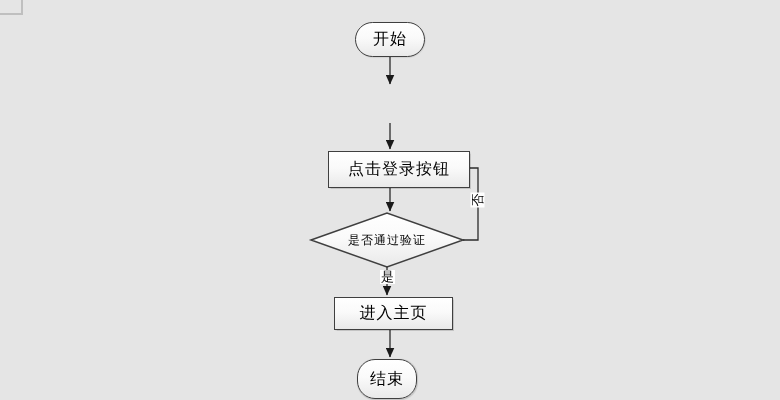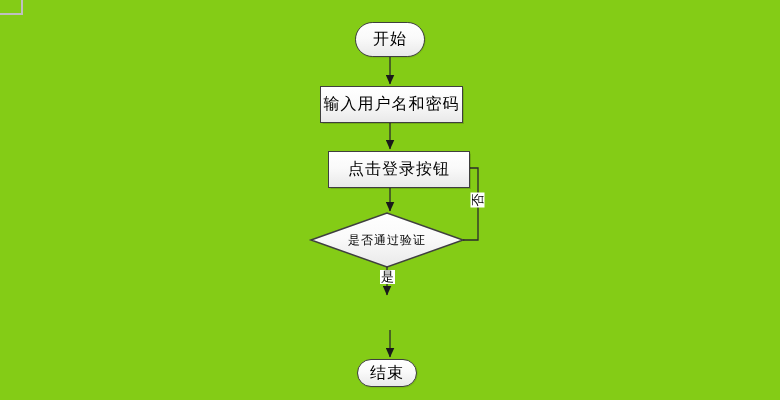--- a/index.html
+++ b/index.html
@@ -5,21 +5,21 @@
   html, body {
     margin: 0; padding: 0;
     width: 780px; height: 400px;
     background: #ffffff;
     font-family: "DejaVu Sans", "Liberation Sans", sans-serif;
     overflow: hidden;
   }
   .canvas {
     position: relative;
     width: 780px; height: 400px;
-    background: #84cc16;
+    background: #e5e5e5;
   }
   
   .corner-v {
     position: absolute; left: 21px; top: 0; width: 2px; height: 14px;
     background: #bfbfbf;
   }
   .corner-h {
     position: absolute; left: 0; top: 13px; width: 23px; height: 2px;
     background: #bfbfbf;
   }
@@ -36,21 +36,21 @@
     color: #000000;
     font-size: 16px;
     letter-spacing: 1px;
     white-space: nowrap;
     box-shadow: 0.5px 0.5px 1px rgba(0,0,0,0.15);
   }
   #n-start { left: 355px; top: 22px;  width: 70px;  height: 35px; border-radius: 17.5px; }
   #n-input { left: 320px; top: 86px;  width: 143px; height: 37px; }
   #n-click { left: 328px; top: 151px; width: 142px; height: 37px; }
   #n-home  { left: 334px; top: 297px; width: 119px; height: 33px; }
-  #n-end   { left: 357px; top: 359px; width: 60px;  height: 28px; border-radius: 18px; text-align: center; }
+  #n-end   { left: 357px; top: 359px; width: 60px;  height: 40px; border-radius: 18px; text-align: center; }
   
   #lbl-decision {
     position: absolute; left: 311px; top: 213px; width: 152px; height: 54px;
     display: flex; align-items: center; justify-content: center;
     color: #000000; font-size: 12px; letter-spacing: 1px; white-space: nowrap;
   }
   .edge-label {
     position: absolute;
     font-size: 13px;
     color: #000000;
@@ -89,30 +89,30 @@
     <line x1="390" y1="188" x2="390" y2="211" stroke="#2b2b2b" stroke-width="1.3" marker-end="url(#arrow)"></line>
     <line x1="387" y1="267" x2="387" y2="295" stroke="#2b2b2b" stroke-width="1.3" marker-end="url(#arrow)"></line>
     <line x1="390" y1="330" x2="390" y2="357" stroke="#2b2b2b" stroke-width="1.3" marker-end="url(#arrow)"></line>
     <path d="M463,240 L478,240 L478,168 L451,168" fill="none" stroke="#2b2b2b" stroke-width="1.3" marker-end="url(#arrow)"></path>
   </svg>
 
   <div class="node" id="n-start">
     <span>开始</span>
   </div>
 
-  <div class="node" id="n-input">
-    <span>输入用户名和密码</span>
-  </div>
 
   <div class="node" id="n-click">
     <span>点击登录按钮</span>
   </div>
 
   <div id="lbl-decision">是否通过验证</div>
 
+  <div class="node" id="n-home">
+    <span>进入主页</span>
+  </div>
 
   <div class="node" id="n-end">
     <span>结束</span>
   </div>
 
   <div class="edge-label" id="lbl-yes">是</div>
   <div class="edge-label" id="lbl-no">否</div>
 
 </div>
 

